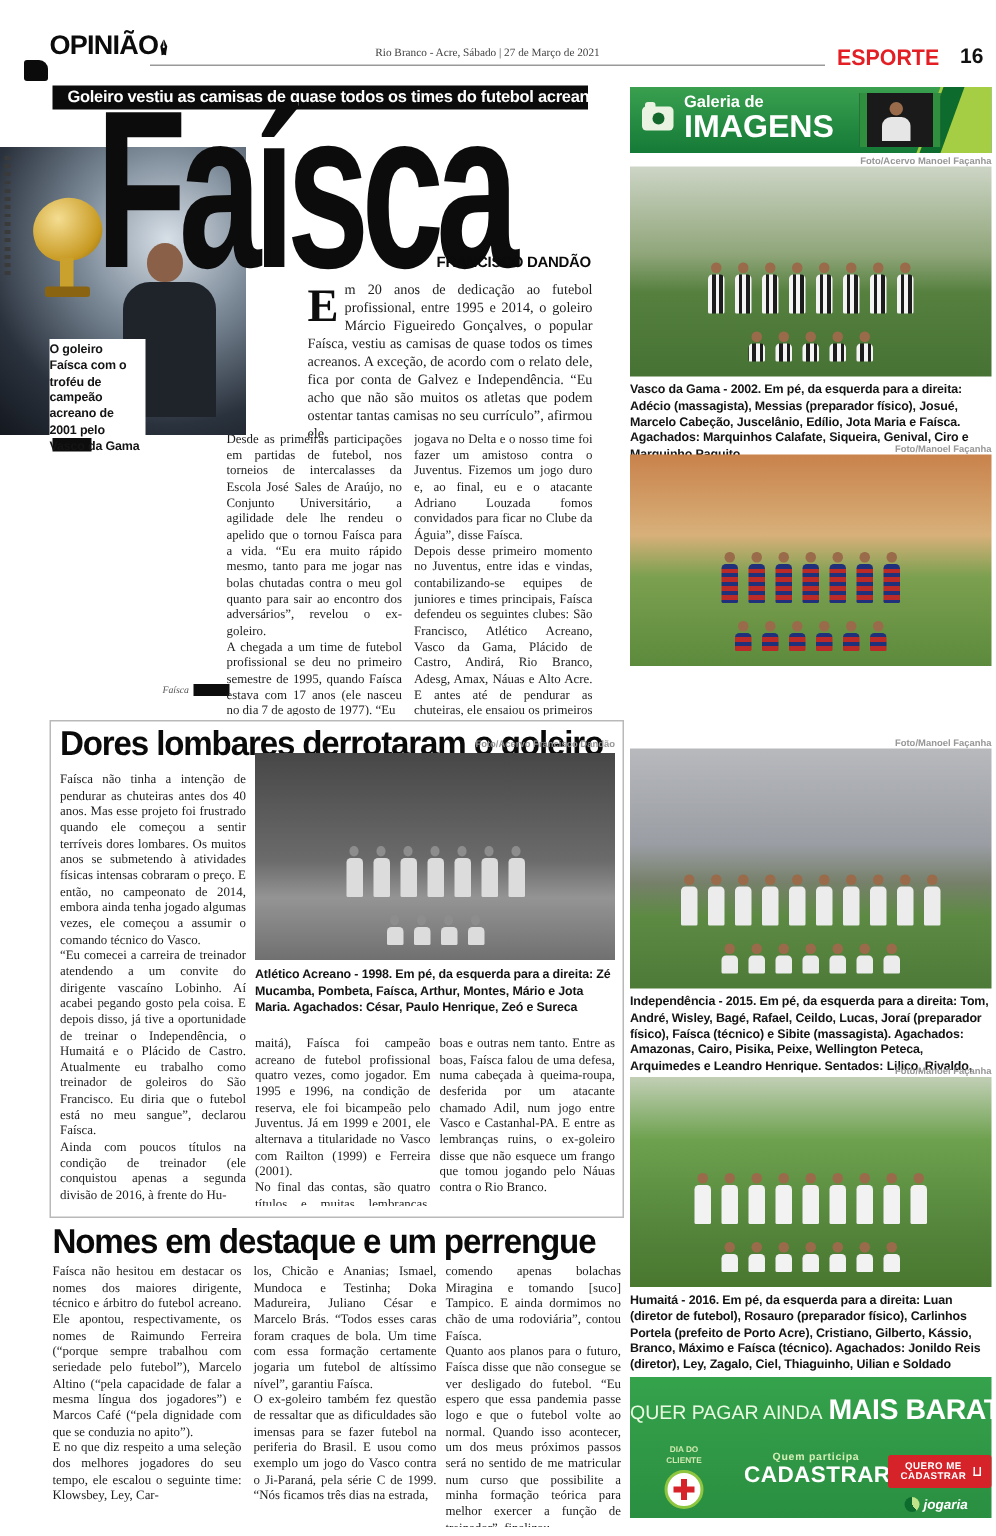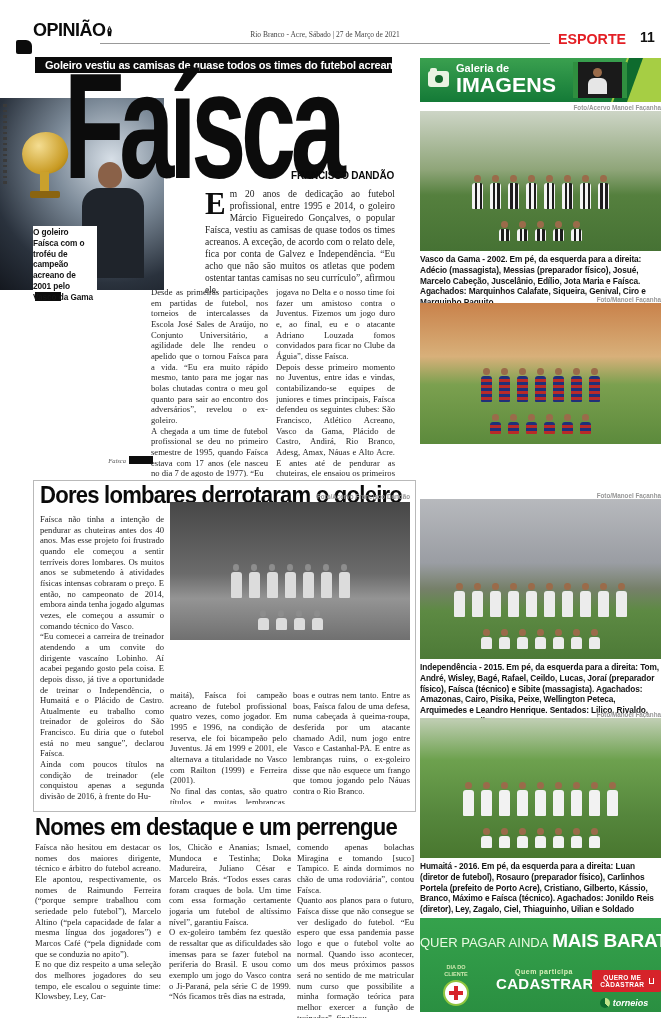--- a/index.html
+++ b/index.html
@@ -85,21 +85,21 @@
 <body>
 
 <div id="page">
 
   <div class="abs" style="left:33px;top:20px;">
     <span class="brand">OPINIÃO</span><span class="penicon">✒</span>
   </div>
   <div class="abs mascot" style="left:16px;top:40px;"></div>
   <div class="abs dateline" style="left:100px;top:30px;width:450px;">Rio Branco - Acre, Sábado | 27 de Março de 2021</div>
   <div class="abs section" style="left:558px;top:30px;">ESPORTE</div>
-  <div class="abs pagenum" style="left:640px;top:29px;">11</div>
+  <div class="abs pagenum" style="left:640px;top:29px;">16</div>
 
   <div class="abs kicker" style="left:35px;top:57px;width:347px;">Goleiro vestiu as camisas de quase todos os times do futebol acreano</div>
 
   <div class="abs photo ph-main" style="left:0;top:98px;width:164px;height:192px;z-index:1;">
     <div class="abs trophy-cup" style="left:22px;top:34px;"></div>
     <div class="abs trophy-stem" style="left:40px;top:74px;"></div>
     <div class="abs trophy-base" style="left:30px;top:93px;"></div>
     <div class="abs gk-head" style="left:98px;top:64px;"></div>
     <div class="abs gk-body" style="left:82px;top:90px;"></div>
   </div>
@@ -140,20 +140,21 @@
         <span class="f"></span>
         <span class="f"></span>
     </div>
     <div class="fr front">
       <span class="f"></span>
         <span class="f"></span>
         <span class="f"></span>
         <span class="f"></span>
     </div>
   </div>
+  <div class="abs cap" style="left:170px;top:644px;width:240px;">Atlético Acreano - 1998. Em pé, da esquerda para a direita: Zé Mucamba, Pombeta, Faísca, Arthur, Montes, Mário e Jota Maria. Agachados: César, Paulo Henrique, Zeó e Sureca</div>
 
   <div class="abs bodytxt" style="left:40px;top:514px;width:124px;height:288px;">Faísca não tinha a intenção de pendurar as chuteiras antes dos 40 anos. Mas esse projeto foi frustrado quando ele começou a sentir terríveis dores lombares. Os muitos anos se submetendo à atividades físicas intensas cobraram o preço. E então, no campeonato de 2014, embora ainda tenha jogado algumas vezes, ele começou a assumir o comando técnico do Vasco.
 “Eu comecei a carreira de treinador atendendo a um convite do dirigente vascaíno Lobinho. Aí acabei pegando gosto pela coisa. E depois disso, já tive a oportunidade de treinar o Independência, o Humaitá e o Plácido de Castro. Atualmente eu trabalho como treinador de goleiros do São Francisco. Eu diria que o futebol está no meu sangue”, declarou Faísca.
 Ainda com poucos títulos na condição de treinador (ele conquistou apenas a segunda divisão de 2016, à frente do Hu-</div>
   <div class="abs bodytxt" style="left:170px;top:690px;width:117px;height:114px;">maitá), Faísca foi campeão acreano de futebol profissional quatro vezes, como jogador. Em 1995 e 1996, na condição de reserva, ele foi bicampeão pelo Juventus. Já em 1999 e 2001, ele alternava a titularidade no Vasco com Railton (1999) e Ferreira (2001).
 No final das contas, são quatro títulos e muitas lembranças. Umas</div>
   <div class="abs bodytxt" style="left:293px;top:690px;width:117px;height:114px;">boas e outras nem tanto. Entre as boas, Faísca falou de uma defesa, numa cabeçada à queima-roupa, desferida por um atacante chamado Adil, num jogo entre Vasco e Castanhal-PA. E entre as lembranças ruins, o ex-goleiro disse que não esquece um frango que tomou jogando pelo Náuas contra o Rio Branco.</div>
 
   <div class="abs sec-title" style="left:35px;top:816px;">Nomes em destaque e um perrengue</div>
   <div class="abs bodytxt" style="left:35px;top:842px;width:126px;height:176px;">Faísca não hesitou em destacar os nomes dos maiores dirigente, técnico e árbitro do futebol acreano. Ele apontou, respectivamente, os nomes de Raimundo Ferreira (“porque sempre trabalhou com seriedade pelo futebol”), Marcelo Altino (“pela capacidade de falar a mesma língua dos jogadores”) e Marcos Café (“pela dignidade com que se conduzia no apito”).
@@ -280,18 +281,18 @@
       <div class="ad-small">Quem participa</div>
       <div class="ad-big">CADASTRAR</div>
     </div>
     <div class="abs" style="left:172px;top:48px;width:64px;text-align:center;">
       <span class="cta">
           <span>QUERO ME CADASTRAR</span>
           <span class="cart"></span>
         </span>
       <div class="brandline" style="margin-top:6px;">
         <span class="swoosh"></span>
-        <span>torneios</span>
+        <span>jogaria</span>
       </div>
     </div>
   </div>
 
 </div>
 
 </body></html>

